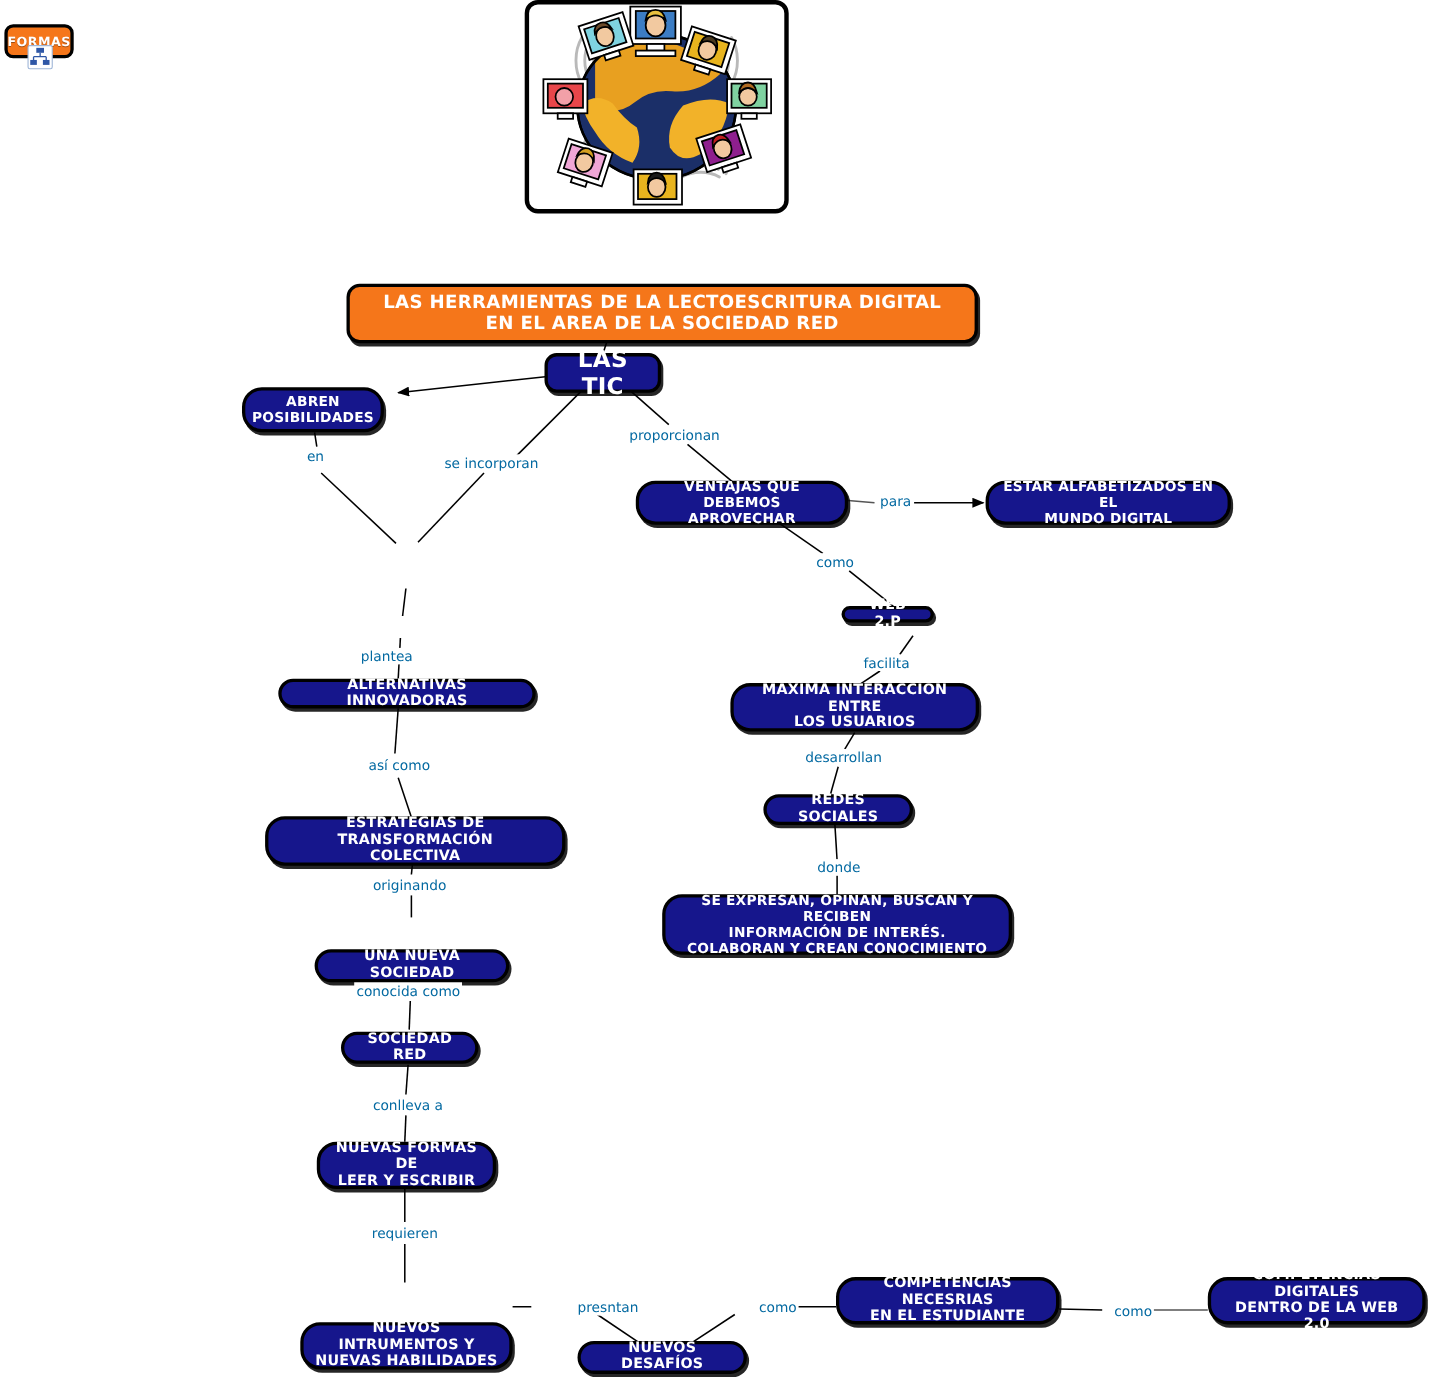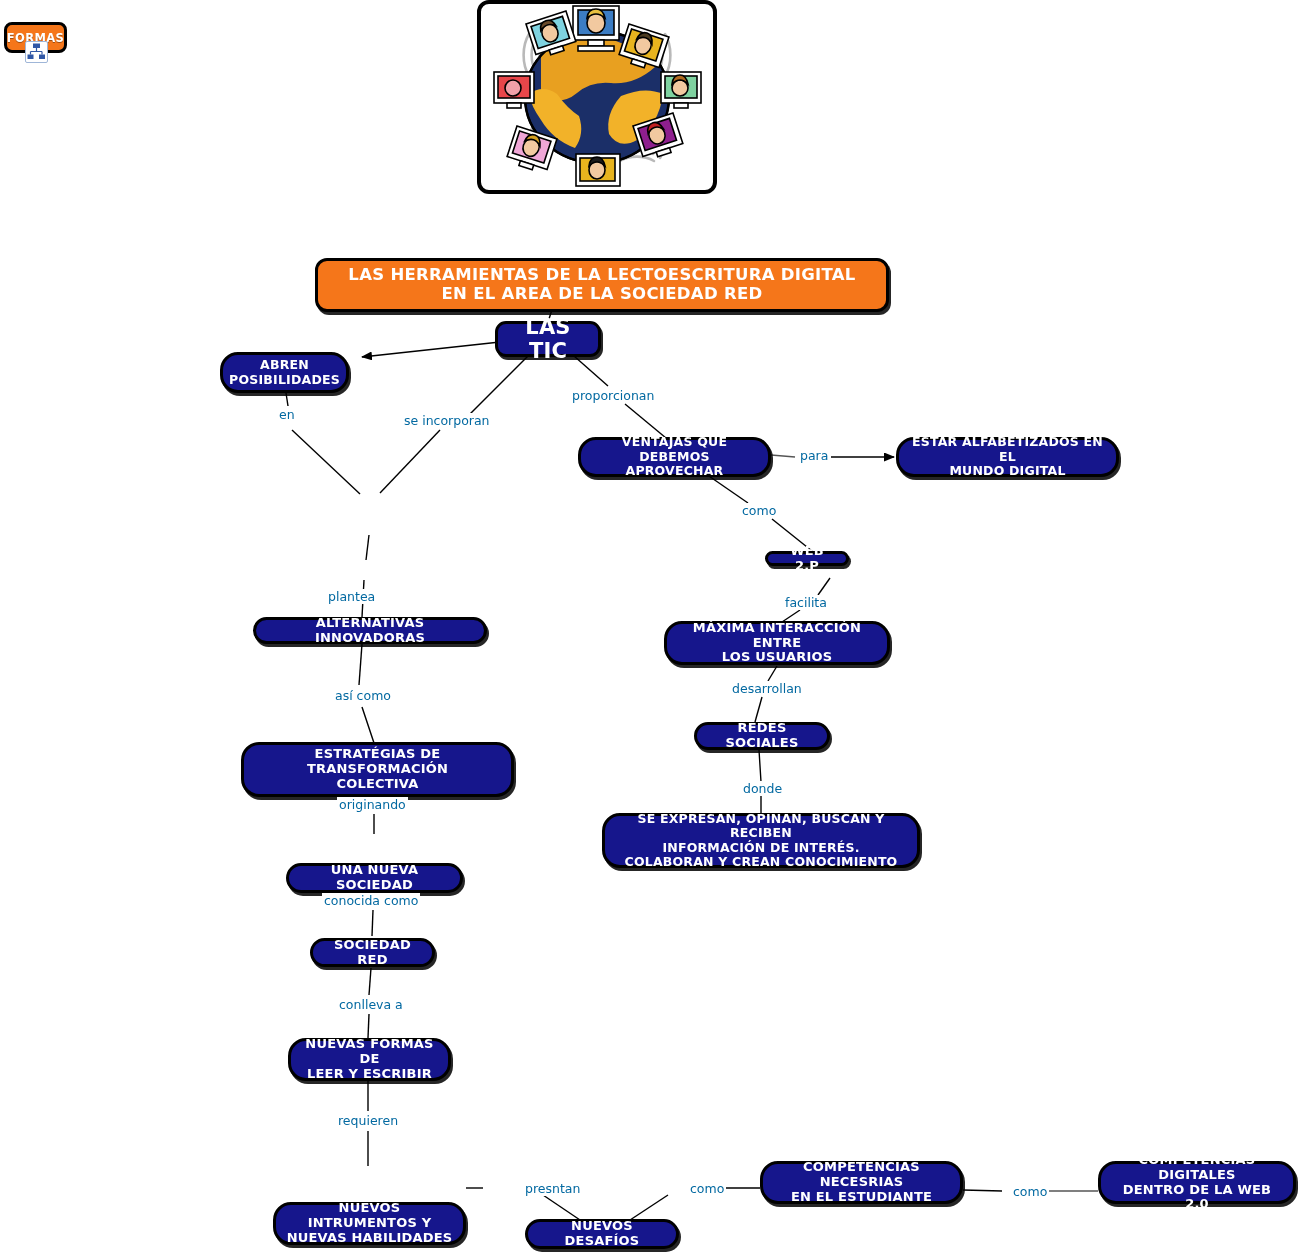--- a/index.html
+++ b/index.html
@@ -307,21 +307,21 @@
 EN EL AREA DE LA SOCIEDAD RED</div>
 
   <div class="node tic" style="left:495px; top:321px; width:106px; height:36px; font-size:21px;">LAS TIC</div>
 
   <div class="node" style="left:220px; top:352px; width:129px; height:41px; font-size:12.5px;">ABREN
 POSIBILIDADES</div>
 
 
   <div class="node" style="left:253px; top:617px; width:234px; height:27px; font-size:13px;">ALTERNATIVAS INNOVADORAS</div>
 
-  <div class="node" style="left:241px; top:742px; width:273px; height:55px; font-size:13px;">ESTRATÉGIAS DE TRANSFORMACIÓN
+  <div class="node" style="left:241px; top:742px; width:273px; height:45px; font-size:13px;">ESTRATÉGIAS DE TRANSFORMACIÓN
 COLECTIVA</div>
 
   <div class="node" style="left:286px; top:835px; width:177px; height:30px; font-size:13px;margin-top:28px;">UNA NUEVA SOCIEDAD</div>
 
   <div class="node" style="left:310px; top:938px; width:125px; height:29px; font-size:13px;">SOCIEDAD RED</div>
 
   <div class="node" style="left:288px; top:1038px; width:163px; height:43px; font-size:13px;">NUEVAS FORMAS DE
 LEER Y ESCRIBIR</div>
 
   <div class="node" style="left:273px; top:1166px; width:193px; height:43px; font-size:13px;margin-top:36px;">NUEVOS INTRUMENTOS Y

